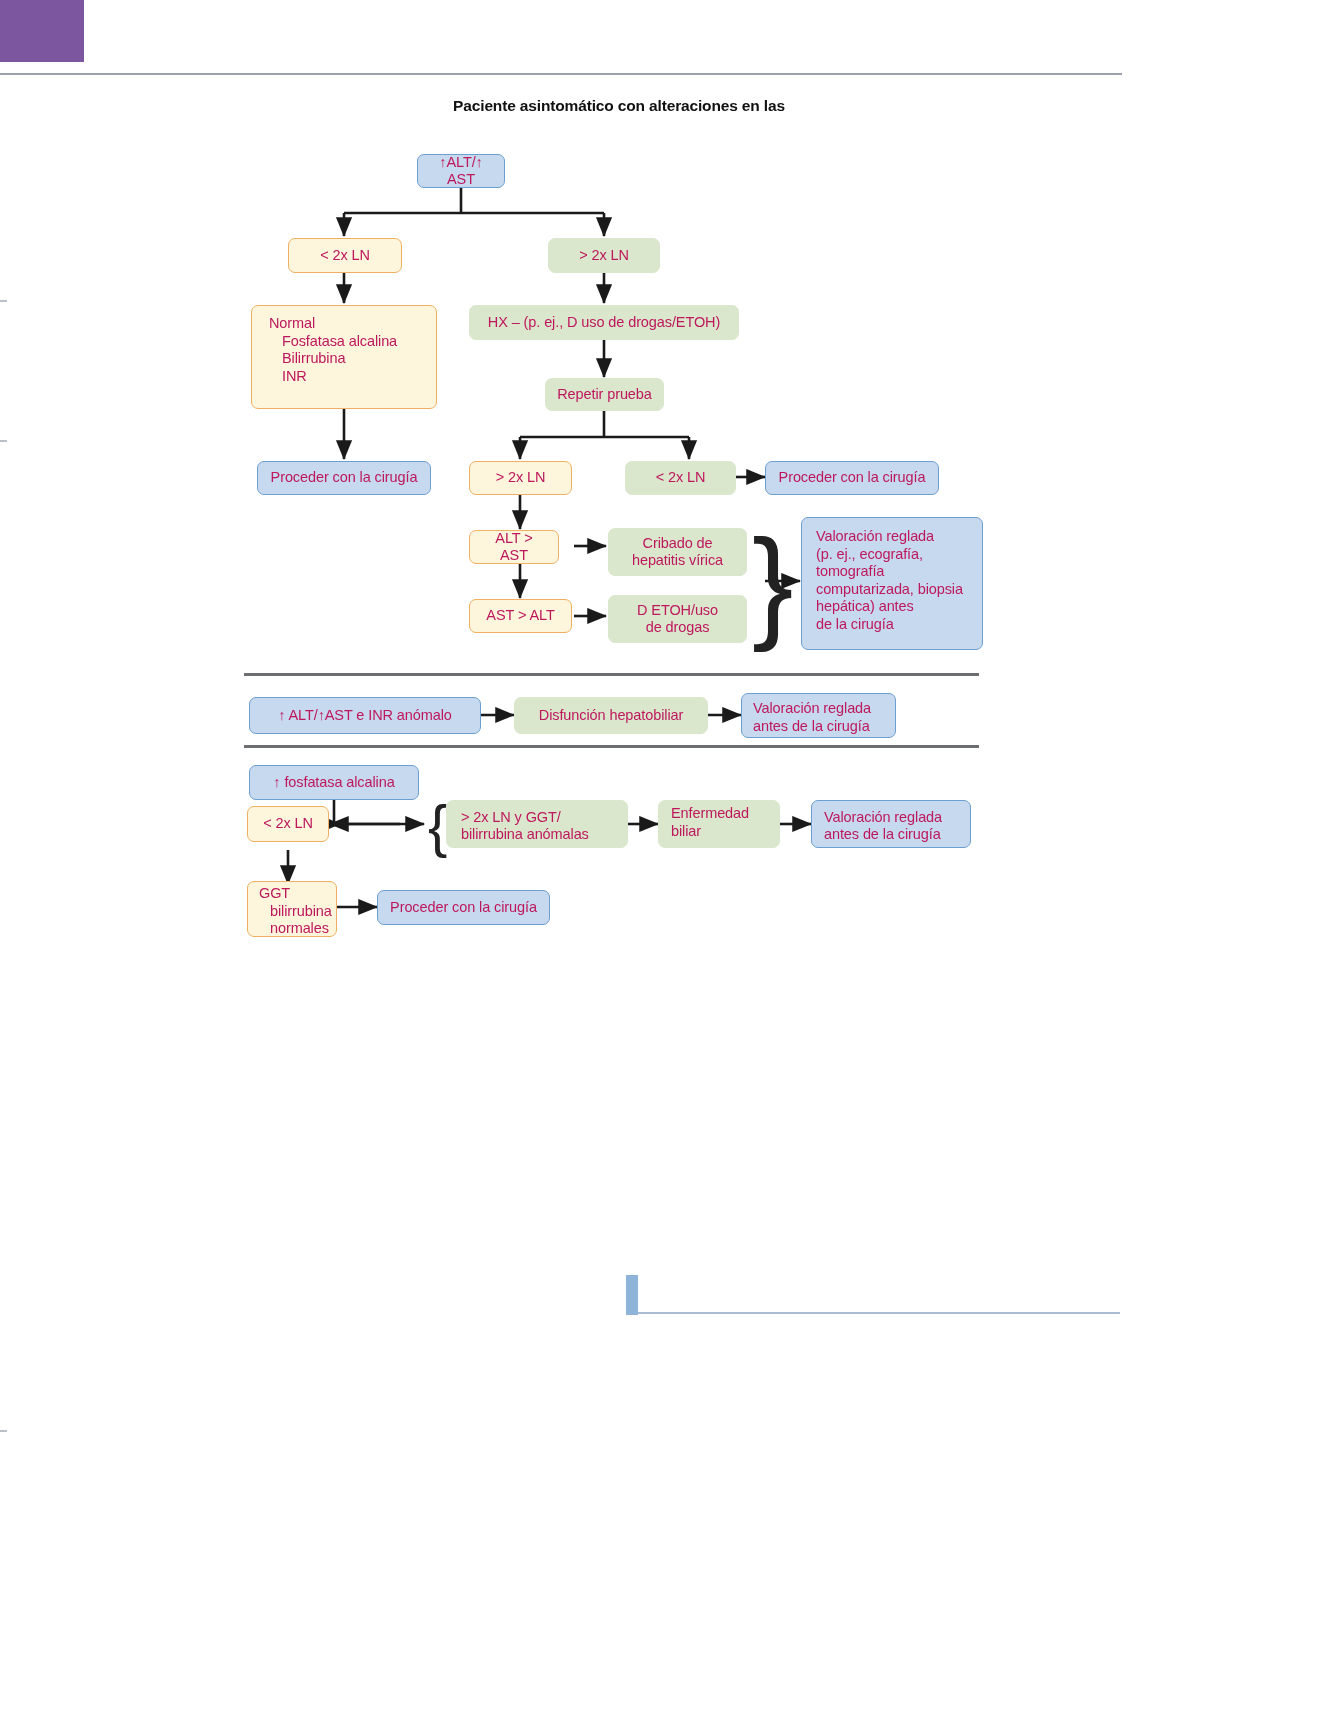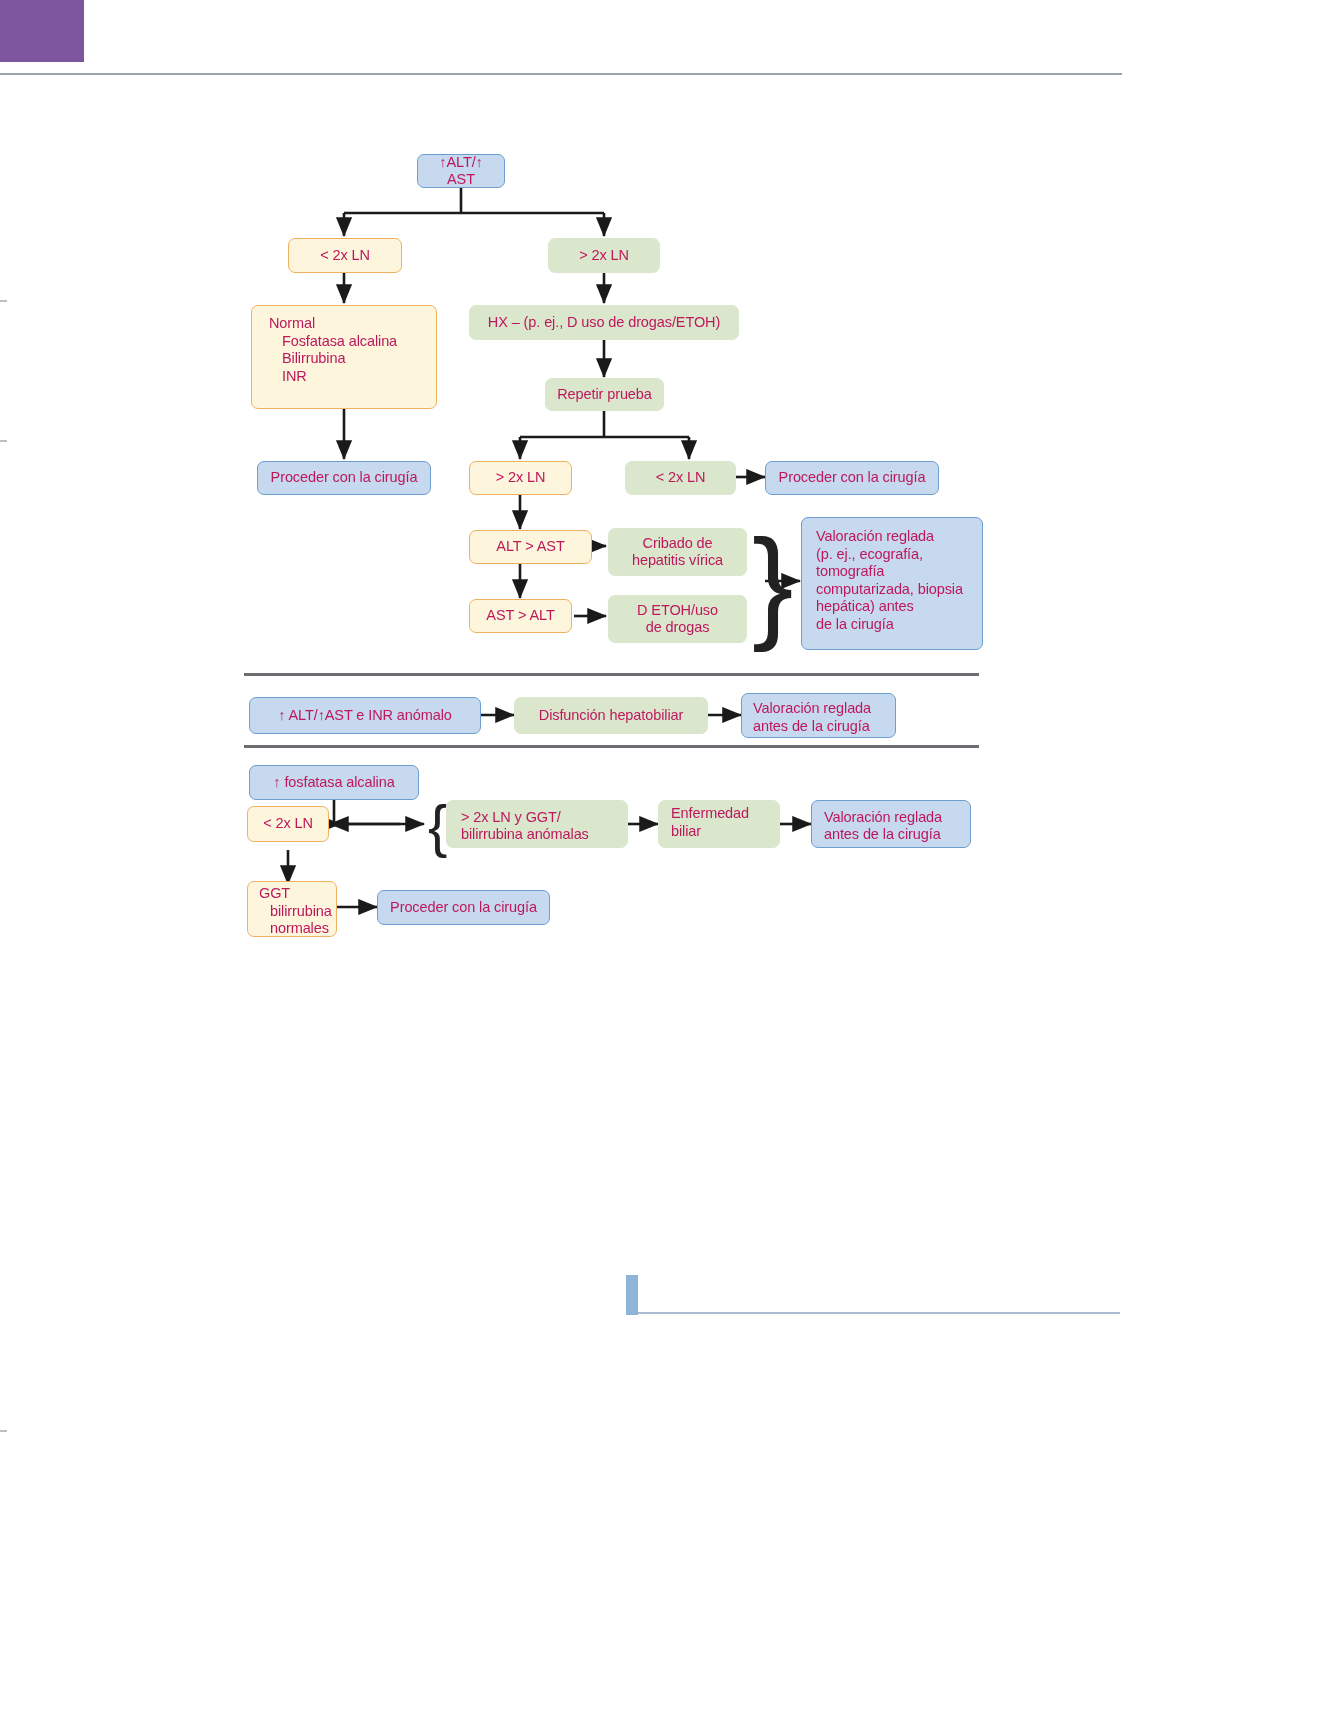--- a/index.html
+++ b/index.html
@@ -48,20 +48,21 @@
 
 <div id="purple-tab"></div>
 <div id="header-rule"></div>
 <div id="edge-mark-1"></div>
 <div id="edge-mark-2"></div>
 <div id="edge-mark-3"></div>
 <div id="footer-bar"></div>
 <div id="footer-rule"></div>
 
 <div id="fig-title">
+  <div>Paciente asintomático con alteraciones en las</div>
 </div>
 
 <div id="chart">
 <svg viewBox="0 0 1338 1050">
   <defs>
     <marker id="ah" markerWidth="9" markerHeight="9" refX="7.2" refY="3.1" orient="auto" markerUnits="strokeWidth">
       <path d="M0,0 L7.6,3.1 L0,6.2 z" fill="#1a1a1a"></path>
     </marker>
   </defs>
   <g stroke="#1a1a1a" stroke-width="2.6" fill="none" marker-end="url(#ah)">
@@ -157,21 +158,21 @@
 </div>
 
 <div class="node green ctr pad" style="left:625px;top:461px;width:111px;height:34px;">
   <span>&lt; 2x LN</span>
 </div>
 
 <div class="node blue ctr pad" style="left:765px;top:461px;width:174px;height:34px;">
   <span>Proceder con la cirugía</span>
 </div>
 
-<div class="node tan ctr pad" style="left:469px;top:530px;width:123px;height:34px;">
+<div class="node tan ctr pad" style="left:469px;top:530px;width:90px;height:34px;">
   <span>ALT &gt; AST</span>
 </div>
 
 <div class="node tan ctr pad" style="left:469px;top:599px;width:103px;height:34px;">
   <span>AST &gt; ALT</span>
 </div>
 
 <div class="node green ctr pad" style="left:608px;top:528px;width:139px;height:48px;flex-direction:column;justify-content:center;">
   <span>Cribado de</span>
   <span>hepatitis vírica</span>

